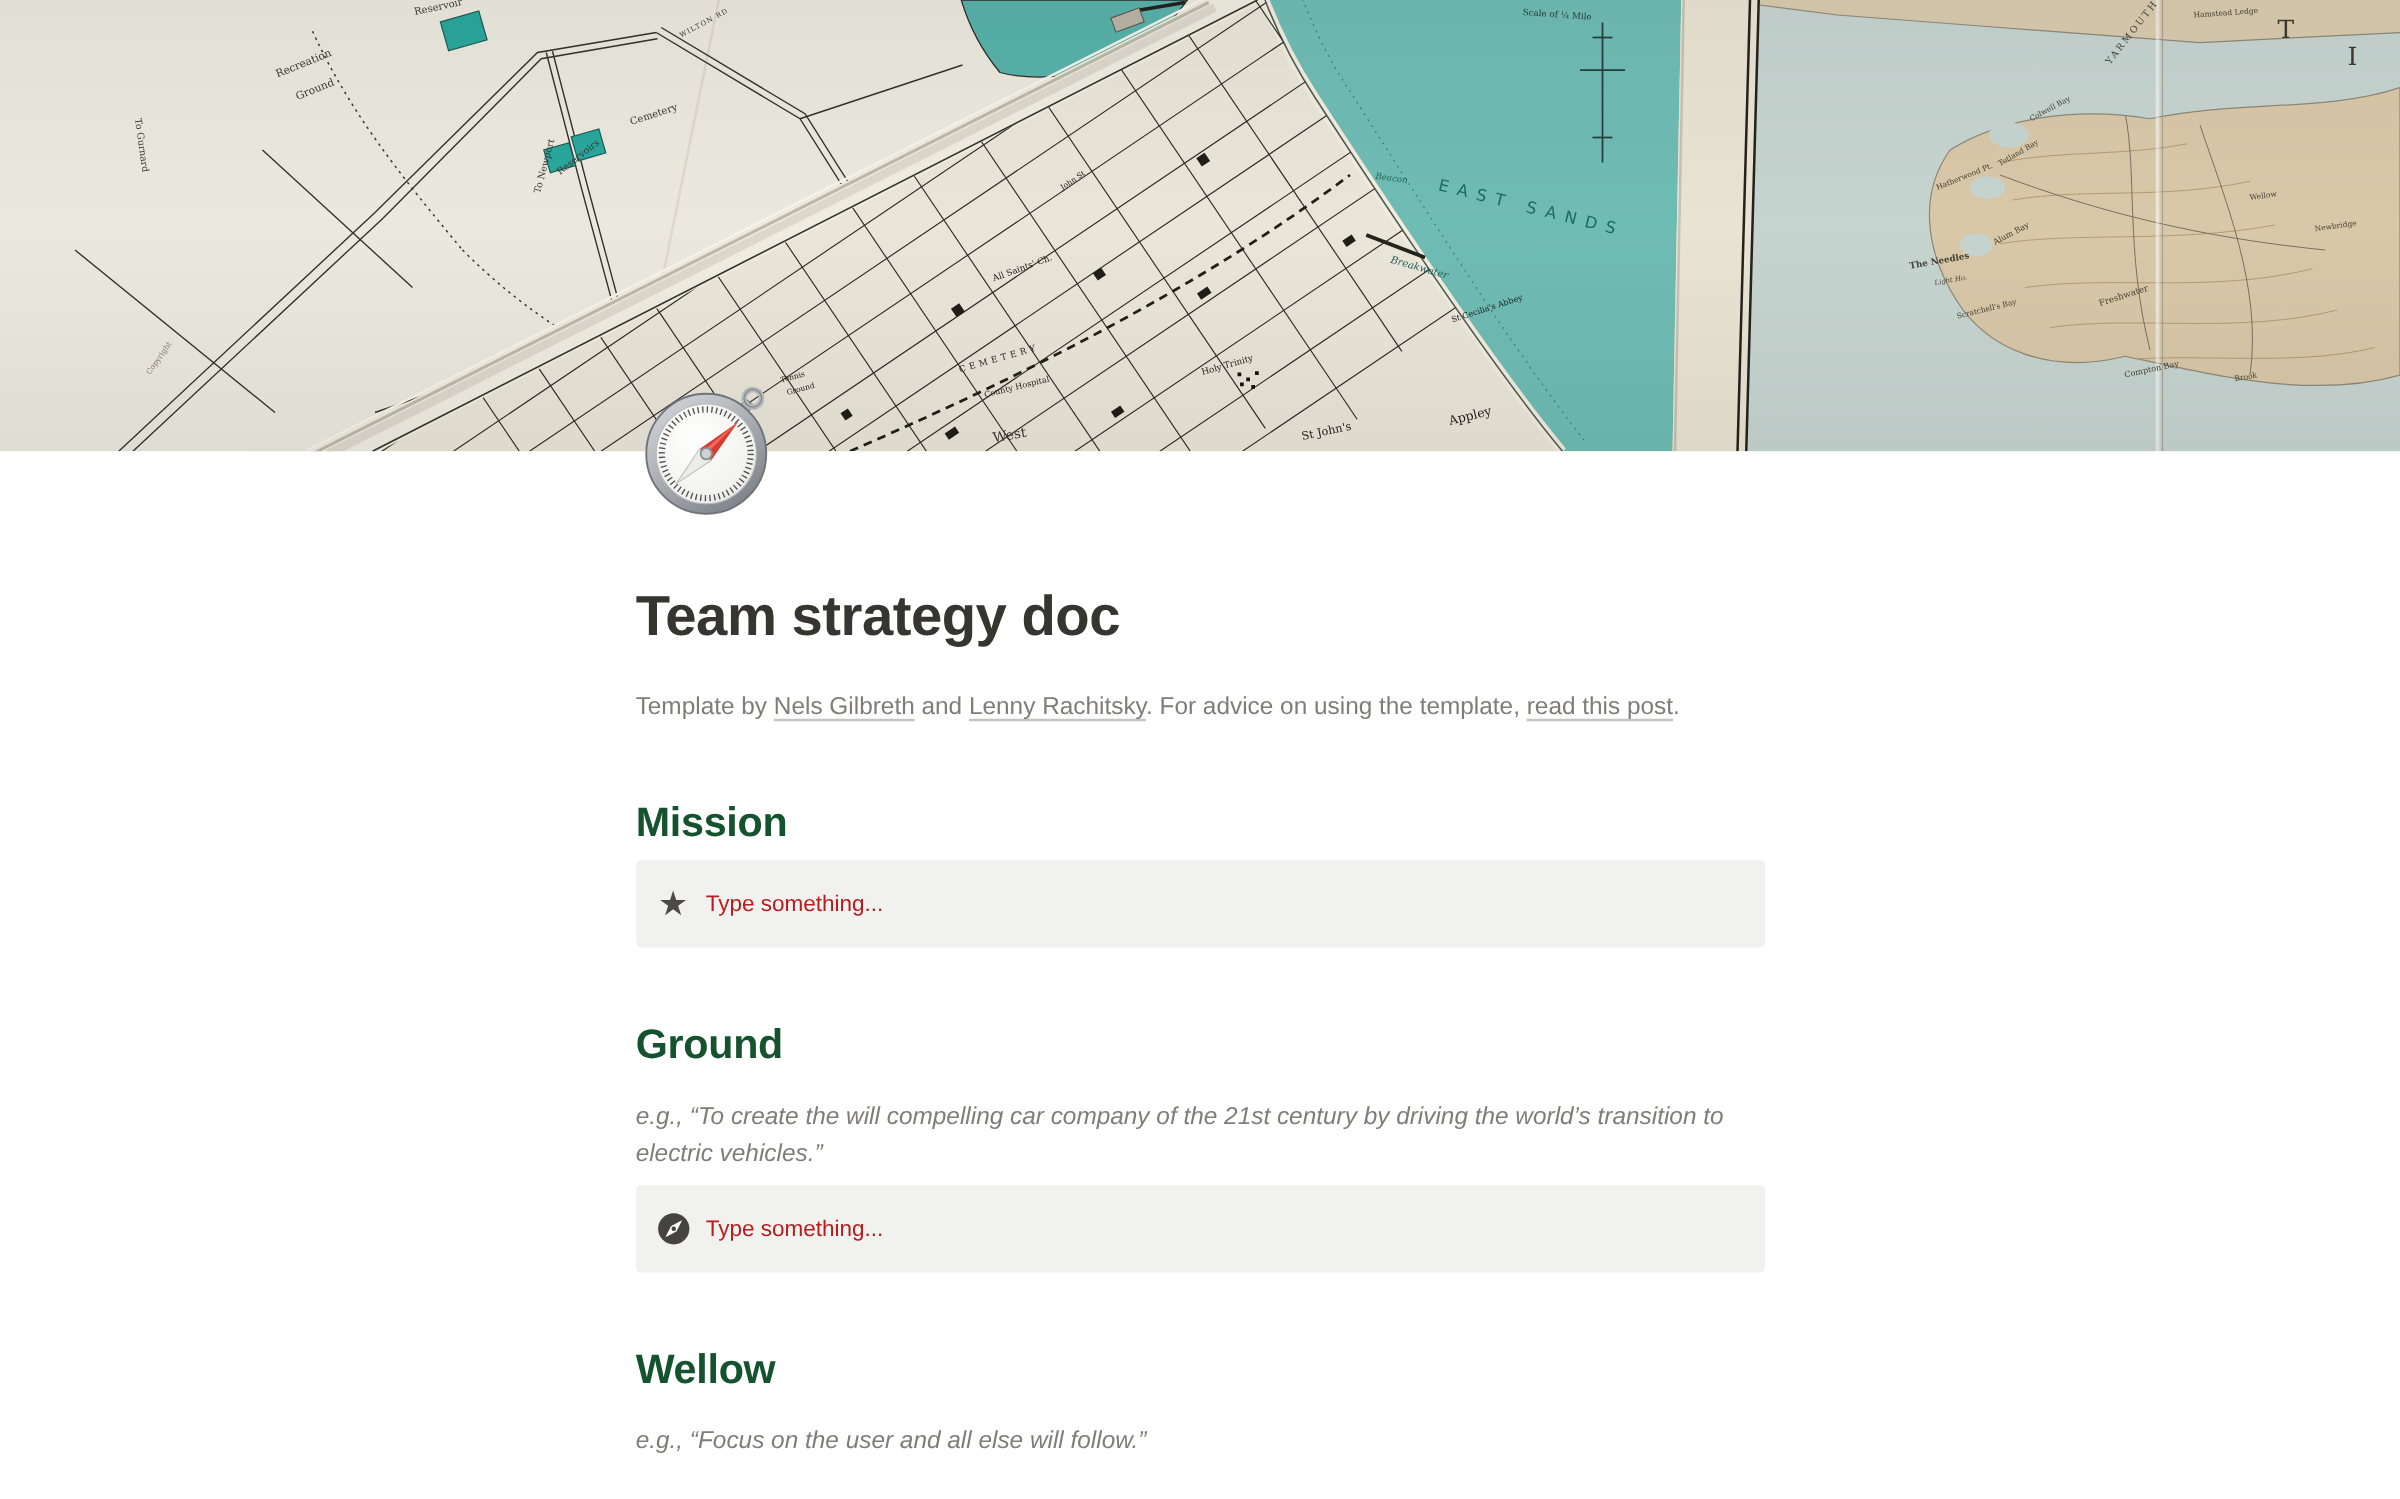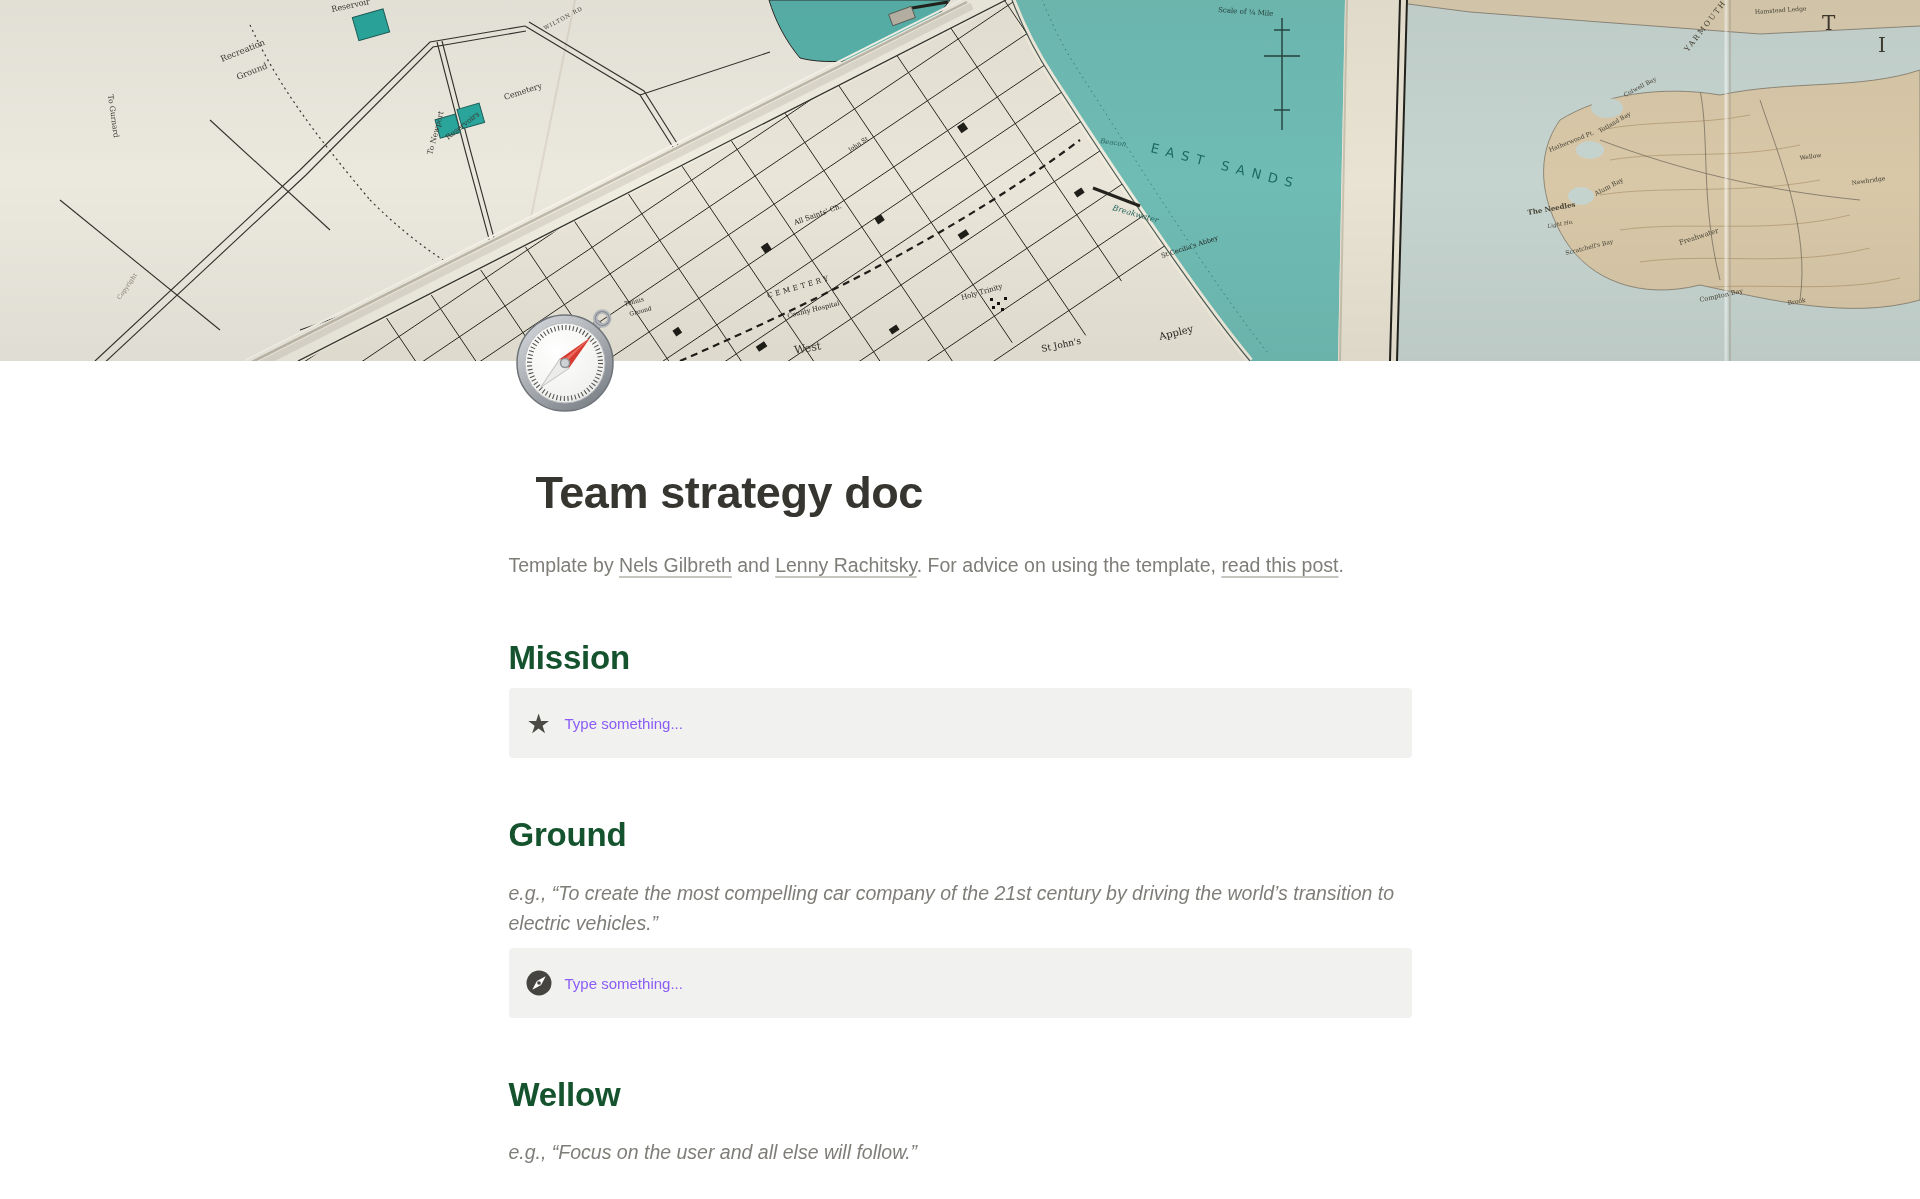--- a/index.html
+++ b/index.html
@@ -9,21 +9,21 @@
     font-family:"Liberation Sans","DejaVu Sans",sans-serif; color:#37352f;
     position:relative;
   }
   .cover { position:relative; width:1920px; height:361px; overflow:hidden; background:#e9e5d8; }
   .cover svg { display:block; }
   .page-icon {
     position:absolute; left:510px; top:300px; width:116px; height:116px; z-index:3; cursor:pointer;
   }
   .content { position:relative; width:903px; margin:0 auto; padding-top:75px; }
   .page-title {
-    font-size:45px; font-weight:700; letter-spacing:-0.4px; line-height:1.2; color:#37352f; cursor:text;margin-left:27px;
+    font-size:45px; font-weight:700; letter-spacing:-0.4px; line-height:1.2; color:#37352f; cursor:text;
   }
   .byline {
     margin:14px 0 12px; font-size:19.5px; line-height:1.58; color:#7f7d78; cursor:text;
   }
   .byline a {
     color:#7f7d78; text-decoration:underline; text-decoration-color:#c6c4bf;
     text-underline-offset:4px; text-decoration-thickness:1.5px; cursor:pointer;
   }
   h2.section-heading {
     margin:56px 0 0; font-size:33px; font-weight:700; letter-spacing:-0.2px;
@@ -34,21 +34,21 @@
   }
   .callout {
     margin-top:10px; height:70px; background:#f1f1ef; border-radius:4px;
     display:flex; align-items:center; padding:0 16px; cursor:text;
   }
   .callout .icon-wrap {
     width:28px; height:28px; flex:0 0 28px; margin-right:12px;
     display:flex; align-items:center; justify-content:center;
   }
   .star-glyph { font-size:27px; line-height:1; color:#4b4a45; font-family:"DejaVu Sans",sans-serif; }
-  .placeholder { font-size:15px; color:#8b5cf6; }
+  .placeholder { font-size:18px; color:#b91c1c; }
   .map-label { font-family:"DejaVu Serif",serif; }
   .map-label-sans { font-family:"DejaVu Sans",sans-serif; }
 </style>
 </head>
 <body>
 
 <div class="cover">
   <svg width="1920" height="361" viewBox="0 0 1920 361">
     <defs>
       <clipPath id="streetClip">
@@ -318,21 +318,21 @@
     <div class="callout">
       <span class="icon-wrap">
           <span class="star-glyph">★</span>
         </span>
       <span class="placeholder">Type something...</span>
     </div>
   </section>
 
   <section class="section">
     <h2 class="section-heading">Ground</h2>
-    <p class="example">e.g., “To create the most compelling car company of the 21st century by driving the world’s transition to electric vehicles.”</p>
+    <p class="example">e.g., “To create the will compelling car company of the 21st century by driving the world’s transition to electric vehicles.”</p>
     <div class="callout">
       <span class="icon-wrap">
         <svg width="28" height="28" viewBox="0 0 28 28">
           <circle cx="14" cy="14" r="12.5" fill="#454440"></circle>
           <g transform="rotate(45 14 14)">
             <polygon points="14,4.5 11,14 17,14" fill="#ffffff"></polygon>
             <polygon points="11,14 17,14 14,23.5" fill="#ffffff"></polygon>
           </g>
           <circle cx="14" cy="14" r="1.8" fill="#454440"></circle>
         </svg>

